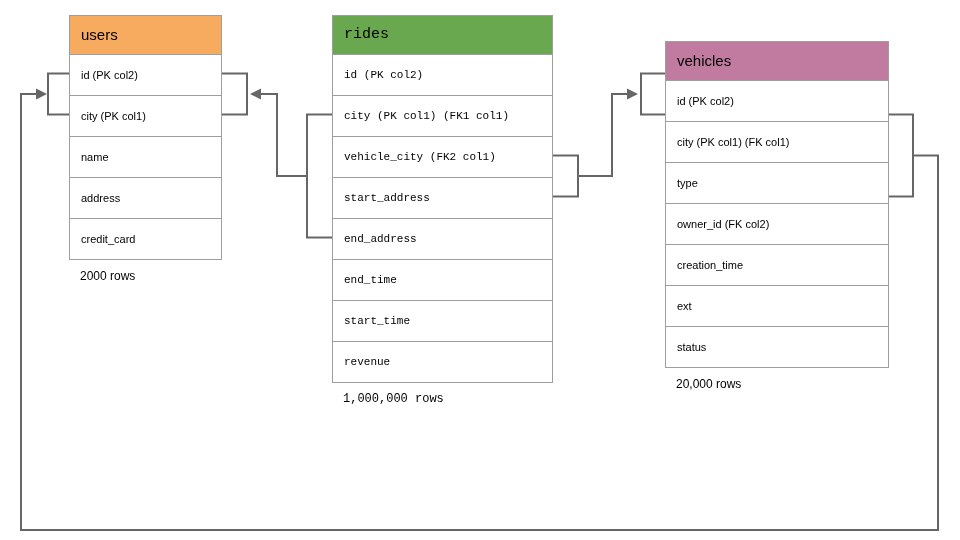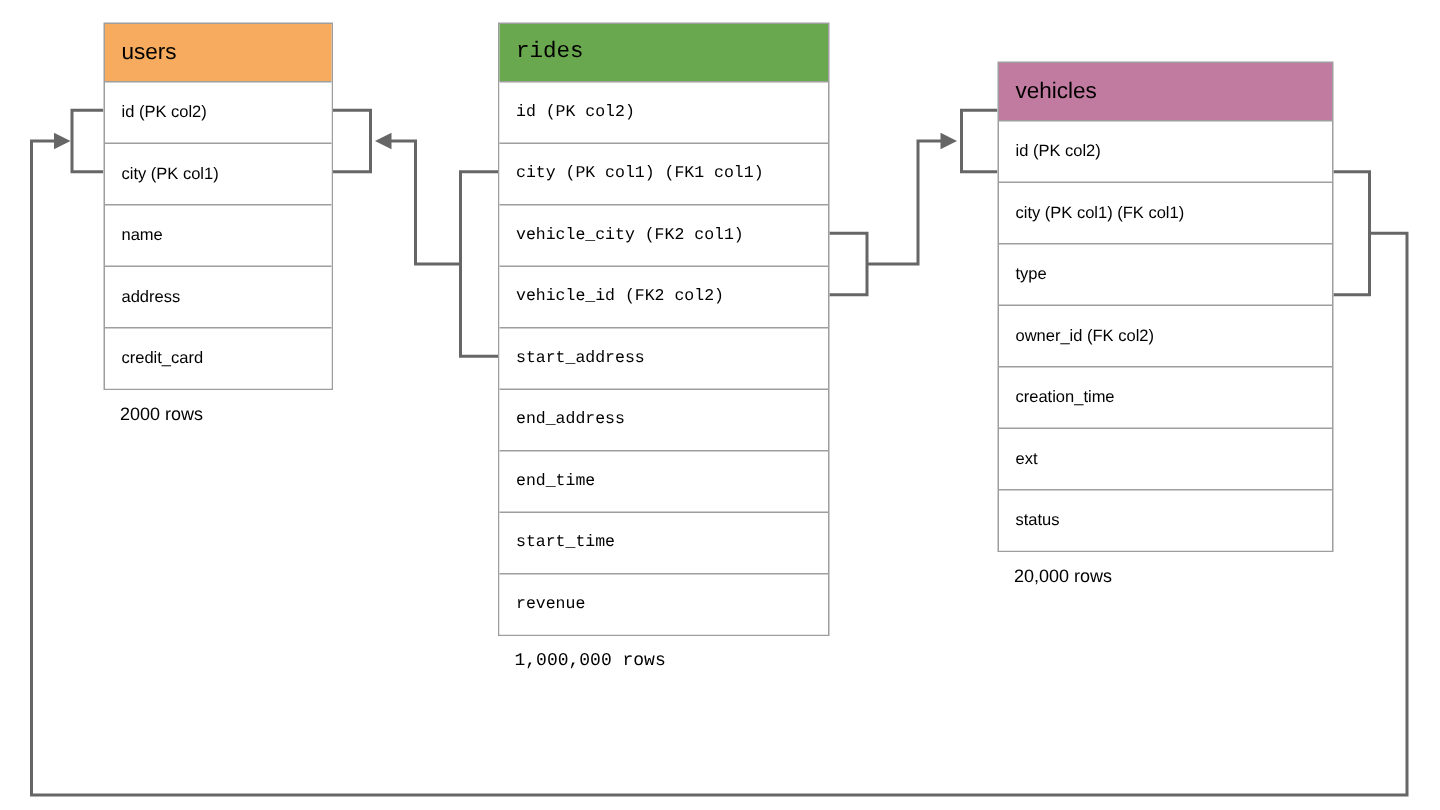--- a/index.html
+++ b/index.html
@@ -90,21 +90,20 @@
     </div>
     <div class="rowcount">2000 rows</div>
   </div>
 
   <div class="db-table t-rides">
     <div class="tbox">
       <div class="thead" style="background-color: rgb(106, 168, 79);">rides</div>
       <div class="trow">id (PK col2)</div>
       <div class="trow">city (PK col1) (FK1 col1)</div>
       <div class="trow">vehicle_city (FK2 col1)</div>
-      <div class="trow">vehicle_id (FK2 col2)</div>
       <div class="trow">start_address</div>
       <div class="trow">end_address</div>
       <div class="trow">end_time</div>
       <div class="trow">start_time</div>
       <div class="trow">revenue</div>
     </div>
     <div class="rowcount">1,000,000 rows</div>
   </div>
 
   <div class="db-table t-vehicles">

